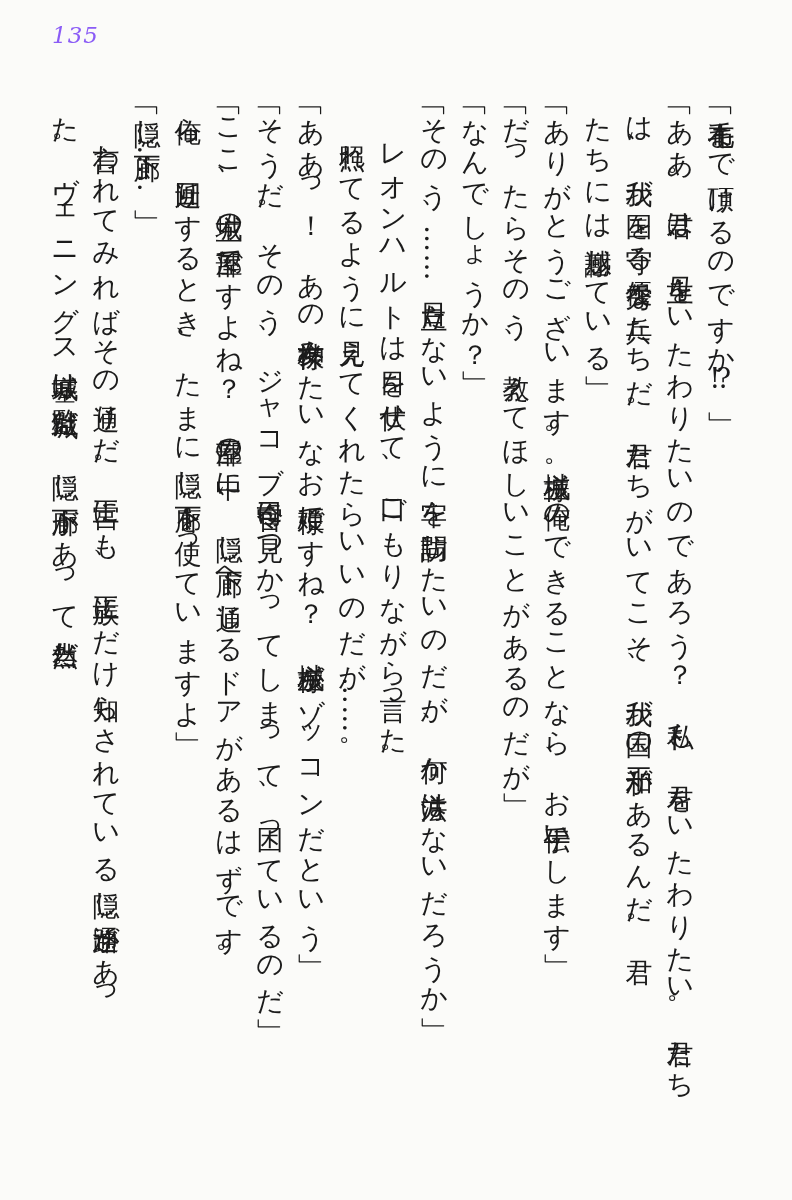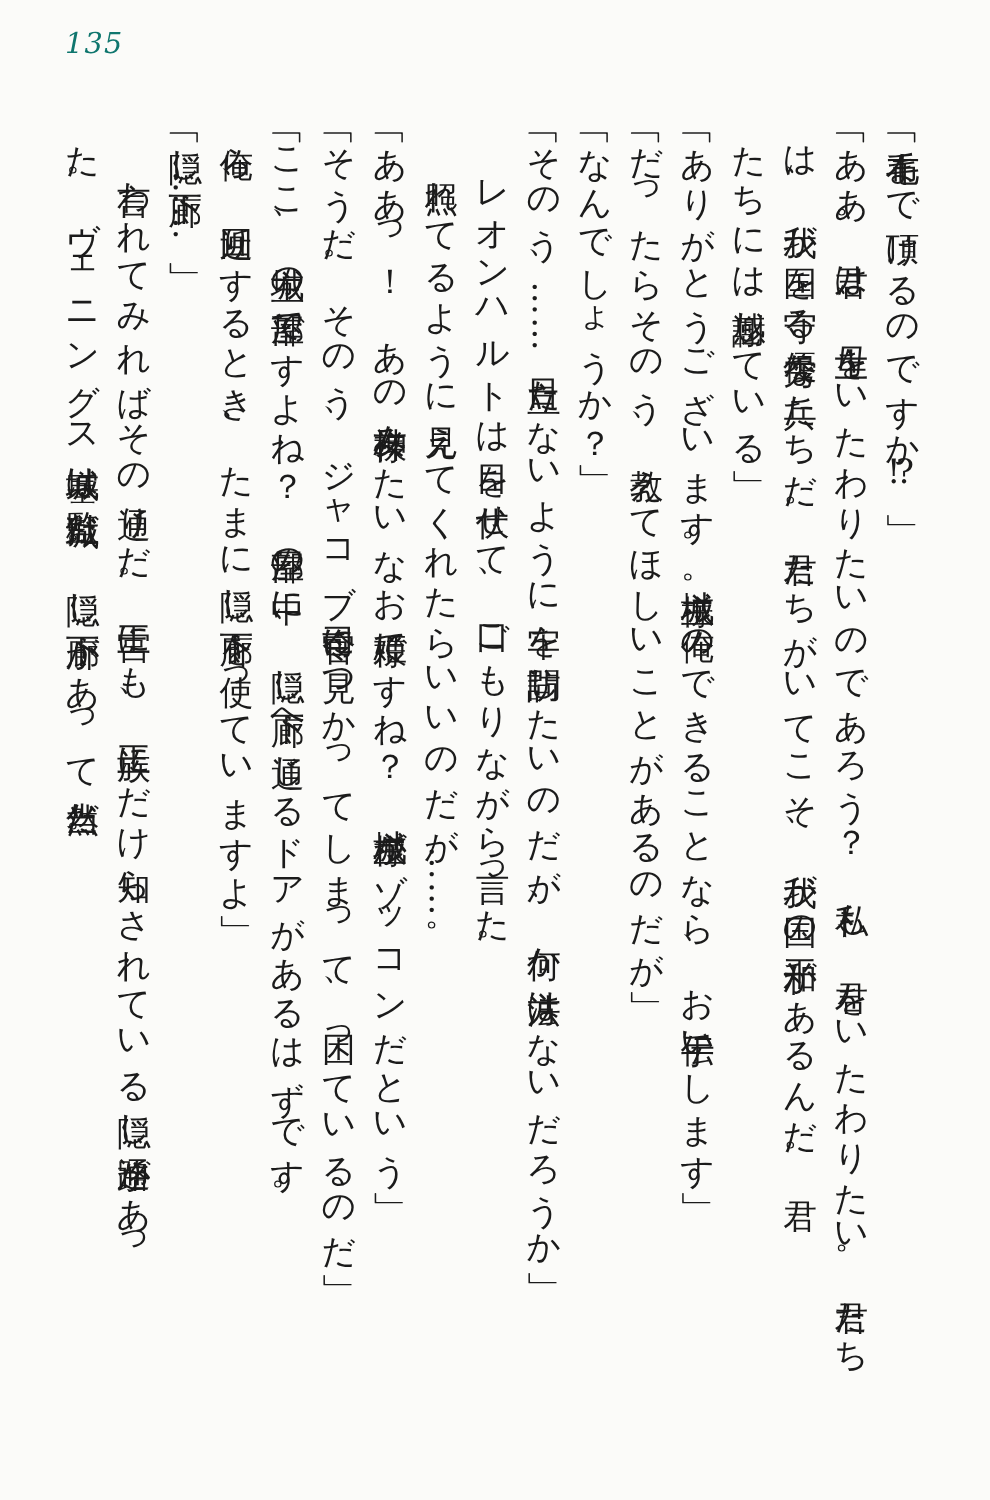--- a/index.html
+++ b/index.html
@@ -14,21 +14,21 @@
     position: relative;
     font-family: "DejaVu Serif", "Liberation Serif", serif;
   }
   .page-number {
     position: absolute;
     top: 22px;
     left: 52px;
     font-family: "DejaVu Serif", "Liberation Serif", serif;
     font-style: italic;
     font-size: 23px;
-    color: #0f766e;
+    color: #8b5cf6;
     letter-spacing: 1px;
   }
   .text-block {
     position: absolute;
     top: 98px;
     right: 50px;
     height: 1100px;
     writing-mode: vertical-rl;
     text-orientation: mixed;
     font-size: 27px;

